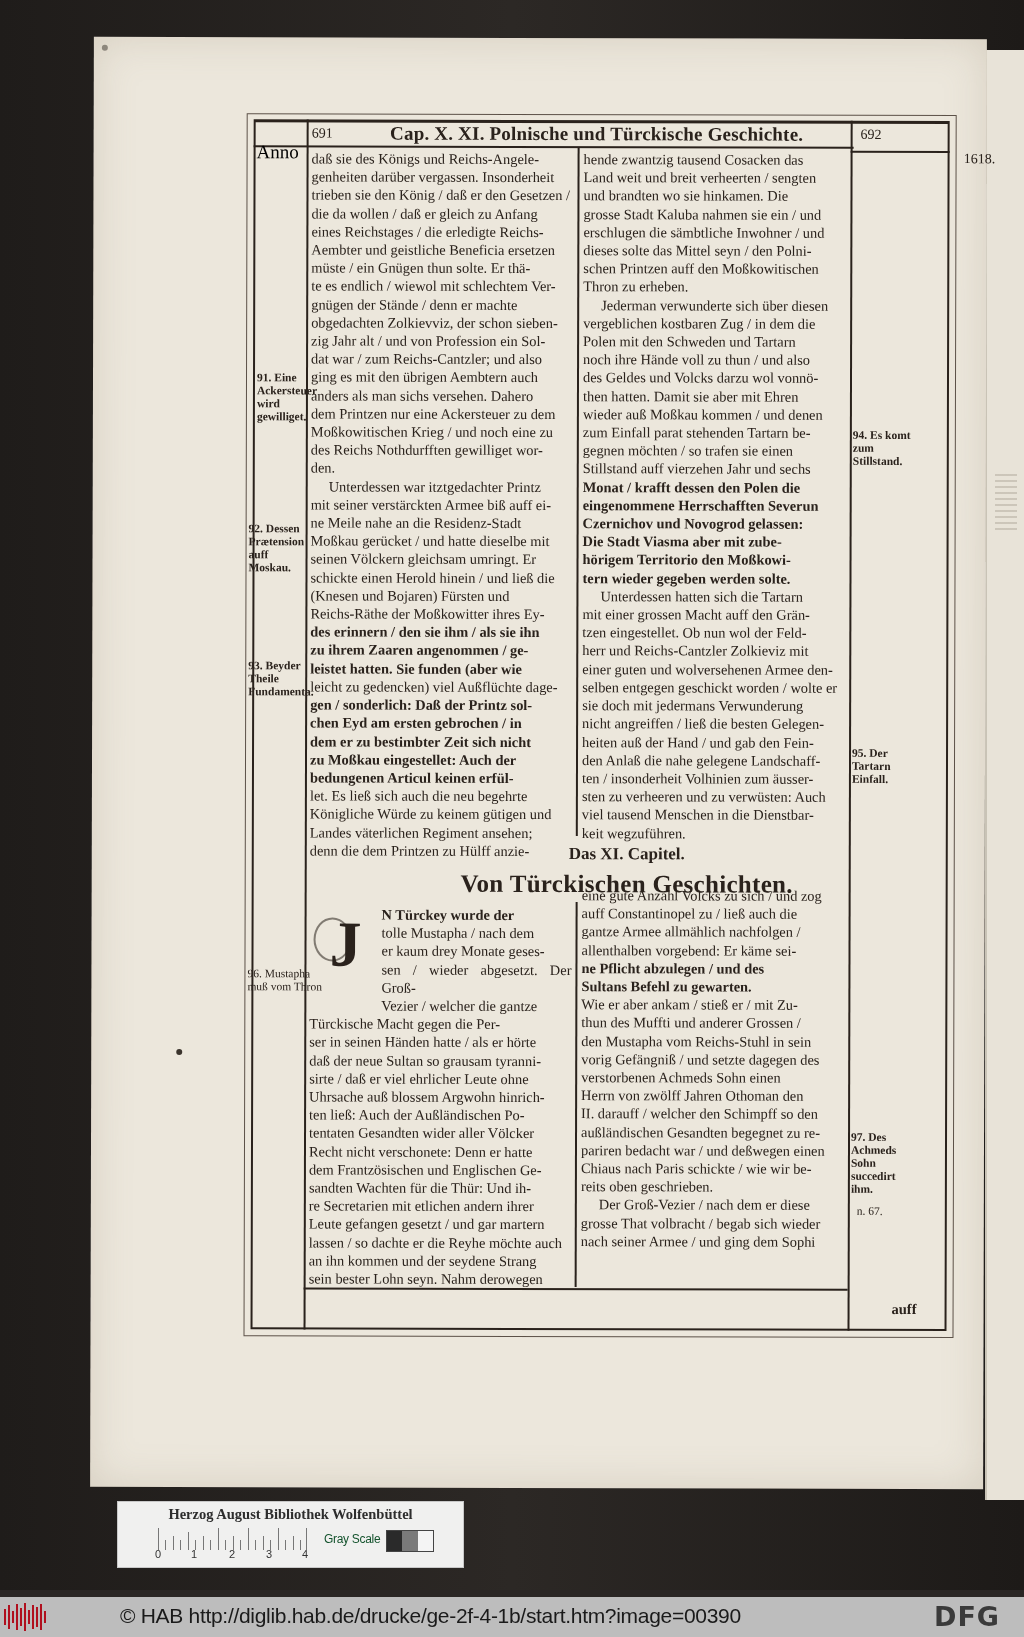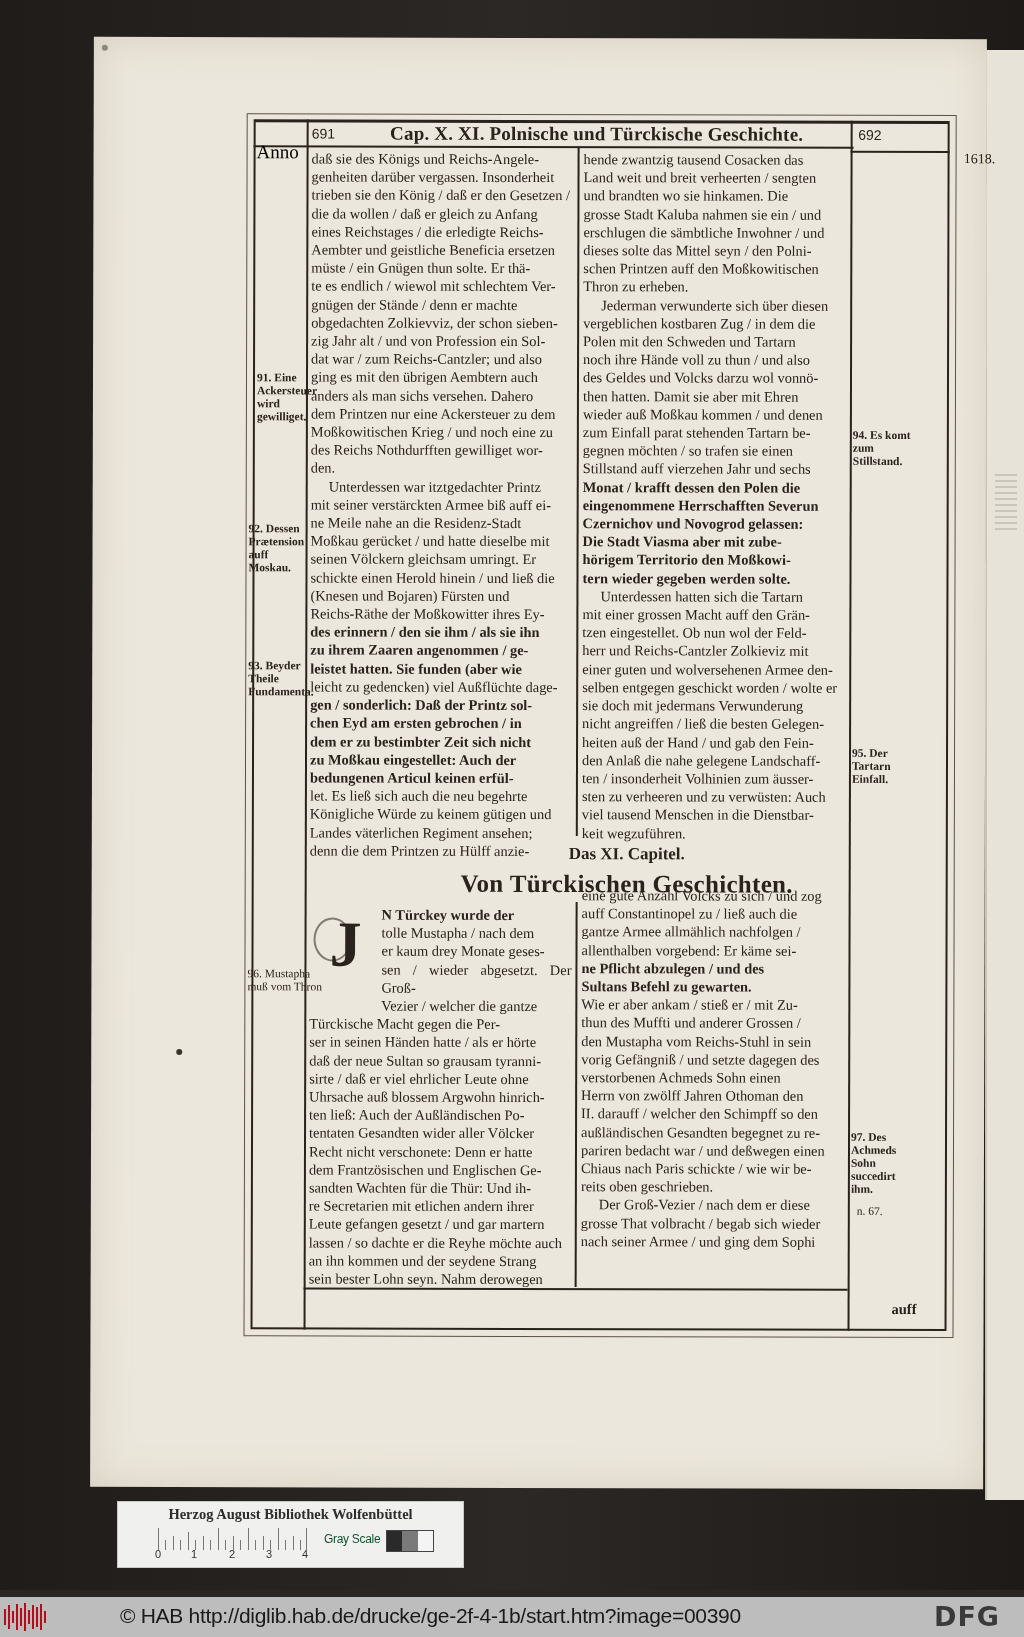--- a/index.html
+++ b/index.html
@@ -42,21 +42,21 @@
     position: absolute; left: 153px; top: 76px; width: 710px; height: 1223px;
     border: 1px solid #5c5148;
   }
   .col-rule { position: absolute; background: #2a221c; width: 2px; }
   .h-rule { position: absolute; background: #2a221c; height: 2px; }
   .running-head {
     position: absolute; left: 218px; top: 84px; width: 570px; height: 24px;
     display: flex; align-items: center; justify-content: space-between;
     color: #2a221c;
   }
-  .running-head .pg { font-size: 14px; font-family: Liberation Sans, sans-serif; }
+  .running-head .pg { font-size: 14px; font-family: Liberation Serif, serif; }
   .running-head .title { font-size: 19px; font-weight: bold; font-family: "Liberation Serif", serif; letter-spacing: .2px; }
   .anno {
     position: absolute; left: 156px; top: 104px; width: 56px;
     font-family: "Liberation Serif", serif; font-size: 19px; color: #000000; text-align: center;
   }
   .year {
     position: absolute; left: 856px; top: 112px; width: 60px;
     font-size: 14px; color: #2a221c; text-align: center; font-family: "Liberation Serif", serif;
   }
   .col {

